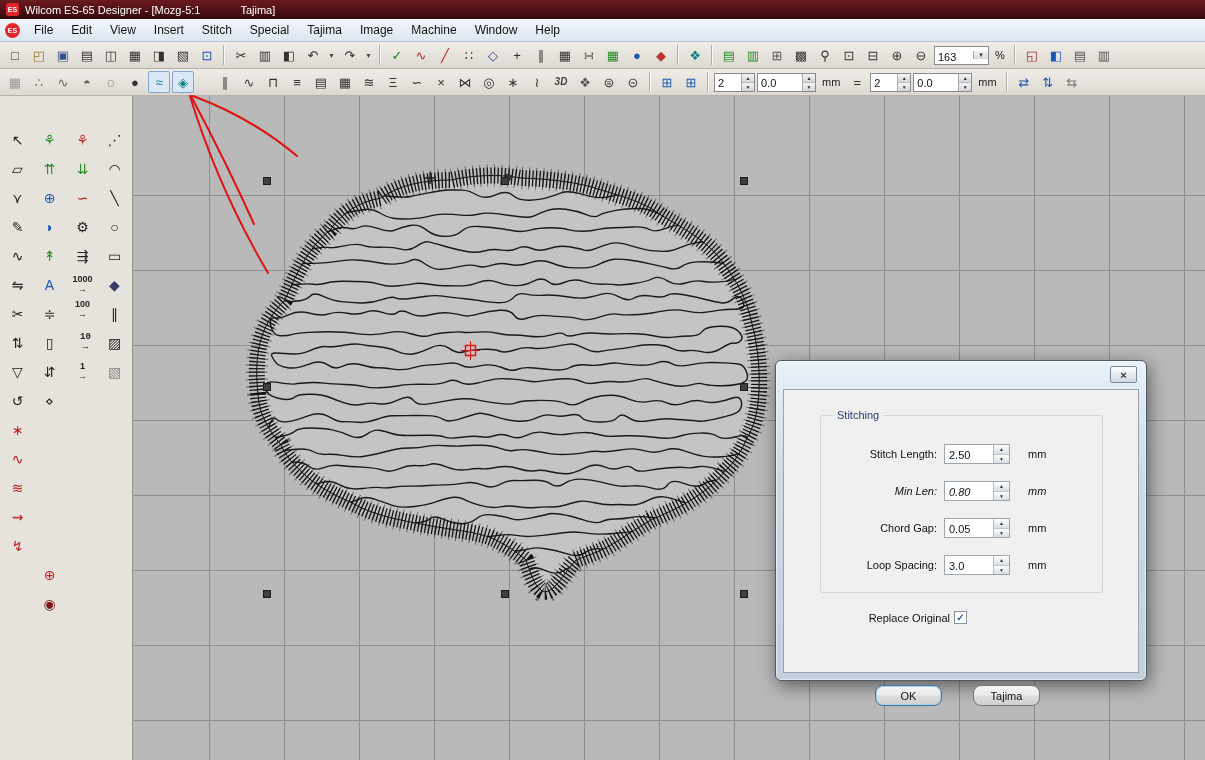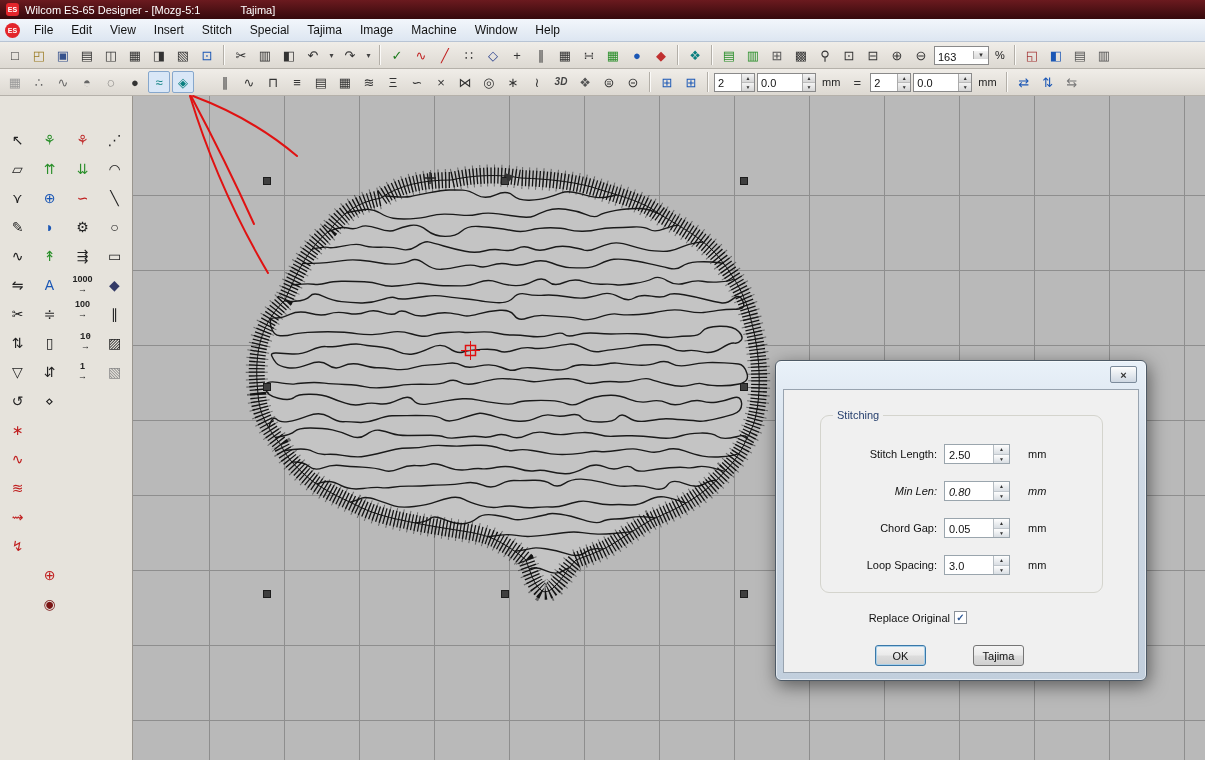--- a/index.html
+++ b/index.html
@@ -59,38 +59,38 @@
 
   
   .dlg{position:absolute;left:775px;top:360px;width:372px;height:321px;z-index:60;
     background:linear-gradient(#e9f1f9,#cfdae6 35%,#c2cfdd);border:1px solid #4e5a66;border-radius:6px;
     box-shadow:2px 5px 18px rgba(0,0,0,.5), inset 0 0 0 1px rgba(255,255,255,.55);}
   .dlg-title{height:28px;display:flex;align-items:center;padding-left:11px;font-size:12px;color:#0d0d0d;}
   .dlg-close{position:absolute;top:5px;right:9px;width:27px;height:17px;border:1px solid #7c8b9b;border-radius:2px;
     background:linear-gradient(#fdfdfd,#cfd8e2);display:flex;align-items:center;justify-content:center;
     font-size:11px;font-weight:bold;color:#333;}
   .dlg-body{position:absolute;left:7px;right:7px;top:28px;bottom:7px;background:#f0f0f0;border:1px solid #98a3af;}
-  .groupbox{position:absolute;left:36px;top:25px;width:283px;height:178px;border:1px solid #d4d4cd;border-radius:9px;}
+  .groupbox{position:absolute;left:36px;top:25px;width:283px;height:178px;border:1px solid #d4d4cd;border-radius:3px;}
   .group-label{position:absolute;top:-7px;left:12px;background:#f0f0f0;padding:0 4px;font-size:11px;color:#27406e;}
   .drow{position:absolute;left:0;width:100%;height:20px;display:flex;align-items:center;}
   .dlabel{width:160px;text-align:right;font-size:11px;padding-right:7px;color:#111;}
   .dfield{width:66px;height:20px;border:1px solid #9aa5ad;background:#fff;display:flex;}
   .dfield .val{flex:1;font-size:11px;padding:4px 4px 0;}
   .dspin{width:16px;display:flex;flex-direction:column;border-left:1px solid #b5bcc2;}
   .dspin div{flex:1;display:flex;align-items:center;justify-content:center;font-size:5px;color:#333;
     background:linear-gradient(#fefefe,#d9dee3);}
   .dspin div+div{border-top:1px solid #c0c6cc;}
   .dunit{font-size:11px;margin-left:18px;}
   .cbrow{position:absolute;top:221px;left:0;width:100%;display:flex;align-items:center;}
   .cblabel{width:166px;text-align:right;font-size:11px;}
   .cb{width:13px;height:13px;border:1px solid #8a9097;background:#fff;margin-left:4px;display:flex;
     align-items:center;justify-content:center;font-size:10px;font-weight:bold;color:#2b5797;}
-  .btn{position:absolute;width:51px;height:21px;display:flex;align-items:center;justify-content:center;
-    font-size:11px;color:#111;border:1px solid #757575;border-radius:3px;
-    background:linear-gradient(#f5f5f5,#ebebeb 45%,#dcdcdc 55%,#d0d0d0);}
+  .btn{position:absolute;width:67px;height:21px;display:flex;align-items:center;justify-content:center;
+    font-size:11px;color:#111;border:1px solid #757575;border-radius:8px;
+    background:linear-gradient(#f5f5f5,#ebebeb 45%,#dcdcdc 55%,#d0d0d0);margin-top:40px;}
   #btn-ok{left:91px;top:255px;border-color:#3a78a8;box-shadow:inset 0 0 0 1px #a9d0ea;}
   #btn-cancel{left:189px;top:255px;}
 </style>
 </head>
 <body>
 
 <div id="titlebar">
   <div id="app-logo">ES</div>
   <span id="title-main">Wilcom ES-65 Designer - [Mozg-5:1</span>
   <span id="title-sub">Tajima]</span>

